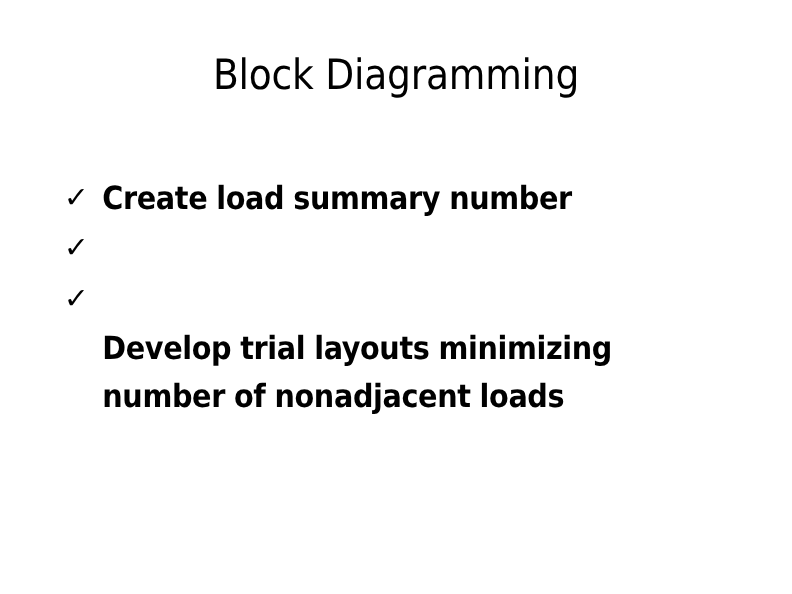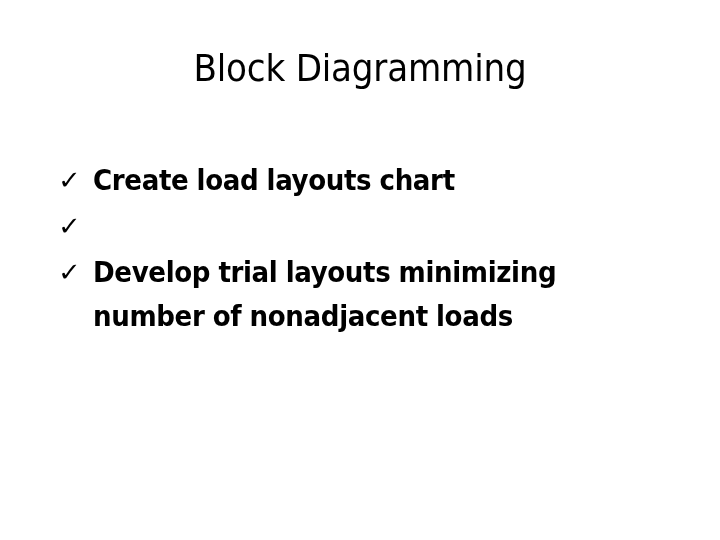--- a/index.html
+++ b/index.html
@@ -66,37 +66,38 @@
     font-family: "DejaVu Sans Condensed", "Liberation Sans Narrow", "Liberation Sans", sans-serif;
     font-size: 29px;
     font-weight: 700;
     line-height: 44px;
     color: #000000;
     letter-spacing: -0.35px;
     word-spacing: -0.5px;
   }
   .bullet-item--wide .bullet-text {
     max-width: 560px;
+    margin-top: 44px;
   }
   .bullet-item--narrow .bullet-text {
     max-width: 430px;
   }
 </style>
 </head>
 <body>
 
 <div class="slide">
 
   <div class="slide-title">Block Diagramming</div>
 
   <ul class="bullet-list">
 
     <li class="bullet-item bullet-item--narrow">
       <span class="bullet-marker">✓</span>
-      <span class="bullet-text">Create load layouts chart</span>
+      <span class="bullet-text">Create load summary number</span>
     </li>
 
     <li class="bullet-item bullet-item--narrow">
       <span class="bullet-marker">✓</span>
     </li>
 
     <li class="bullet-item bullet-item--wide">
       <span class="bullet-marker">✓</span>
       <span class="bullet-text">Develop trial layouts minimizing number of nonadjacent loads</span>
     </li>

